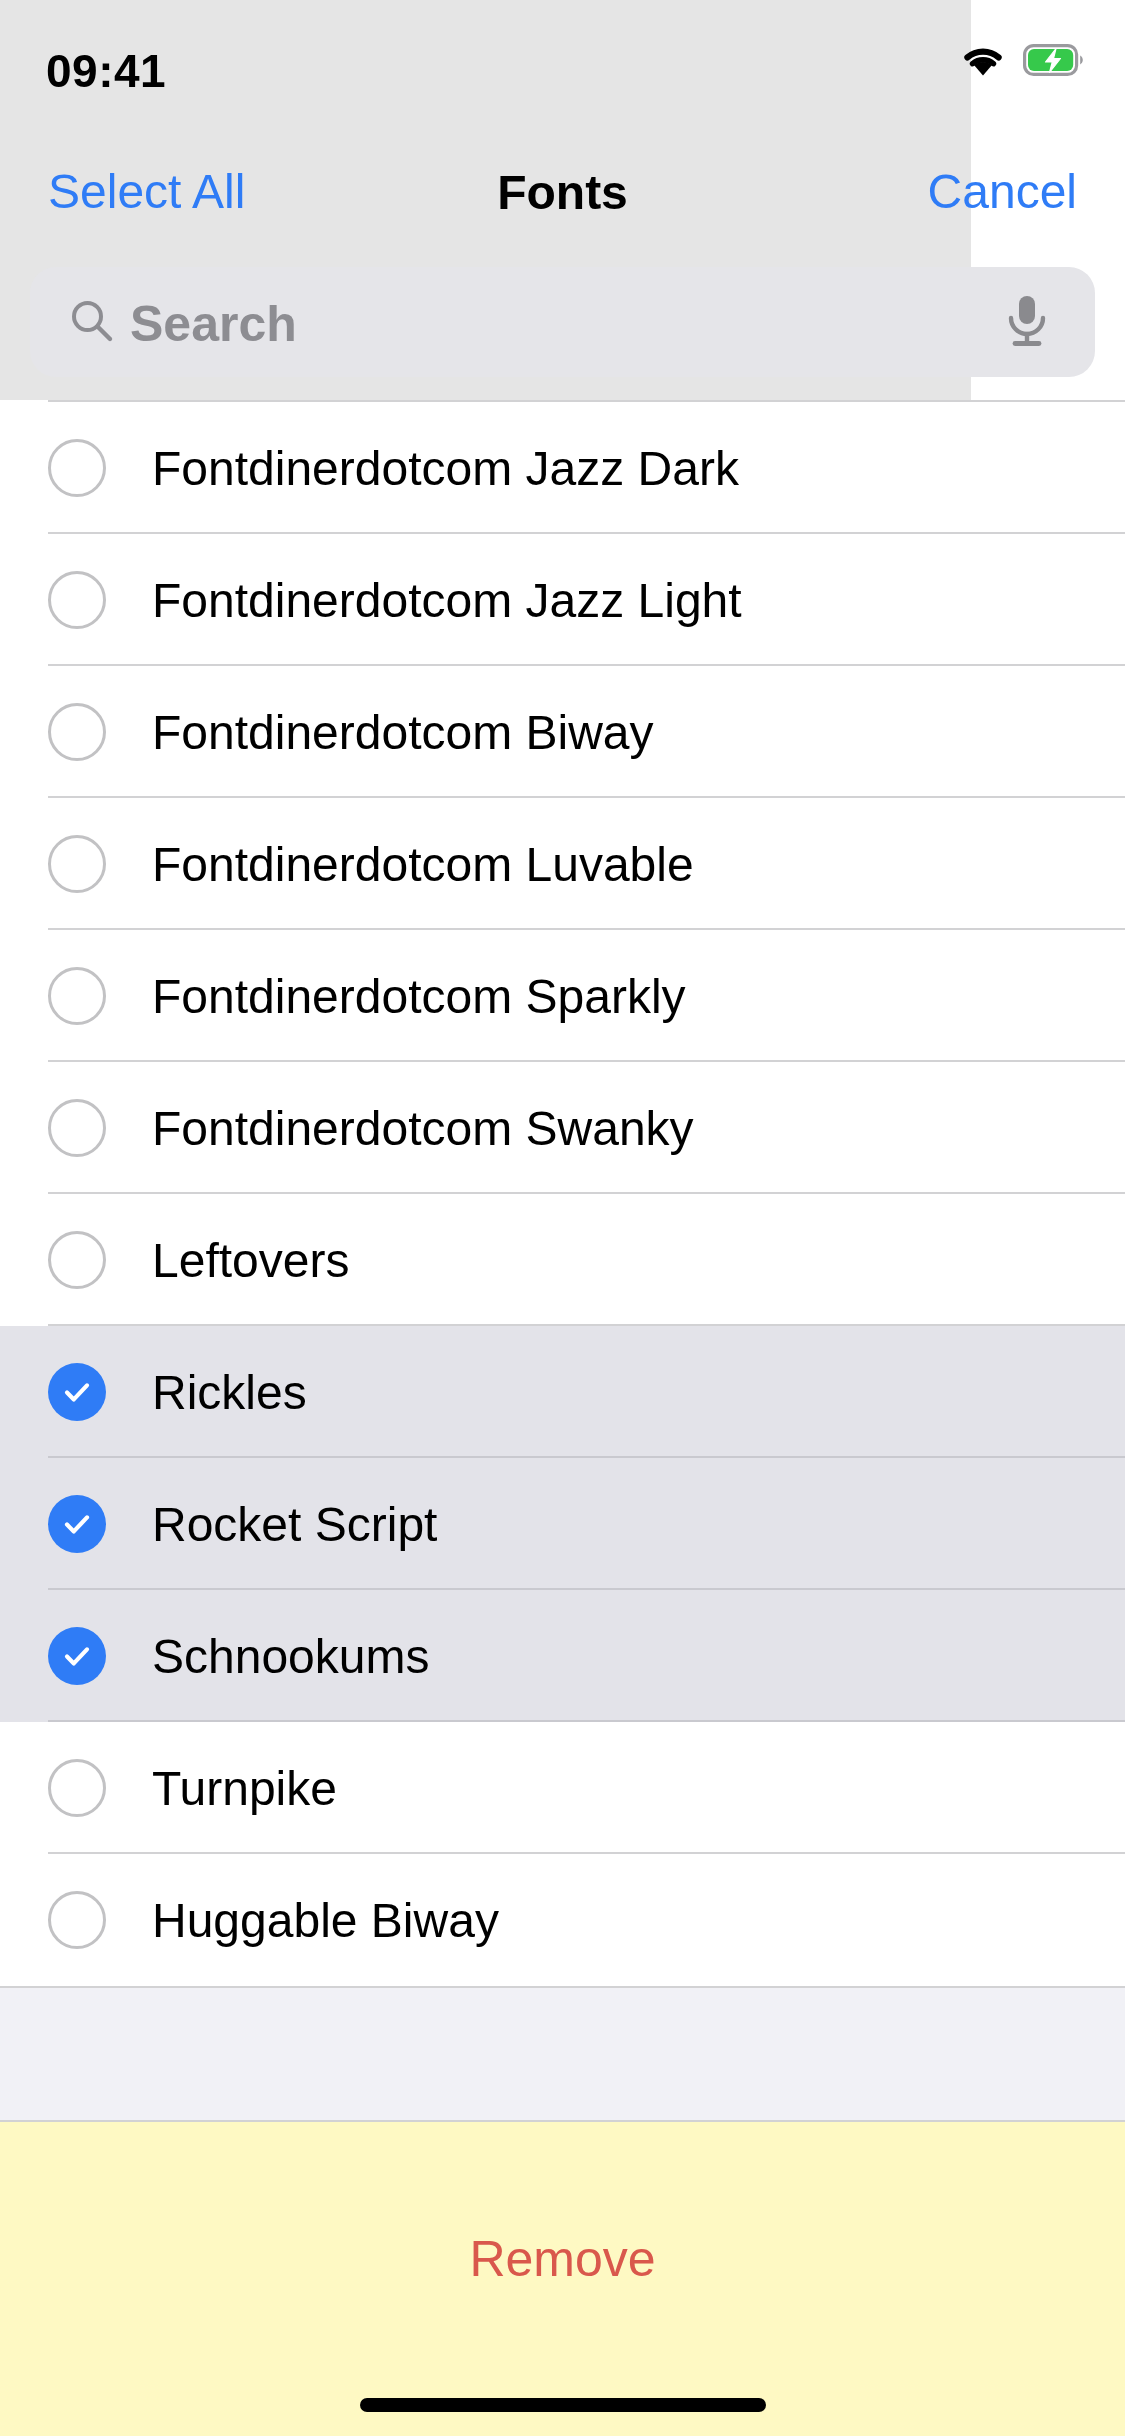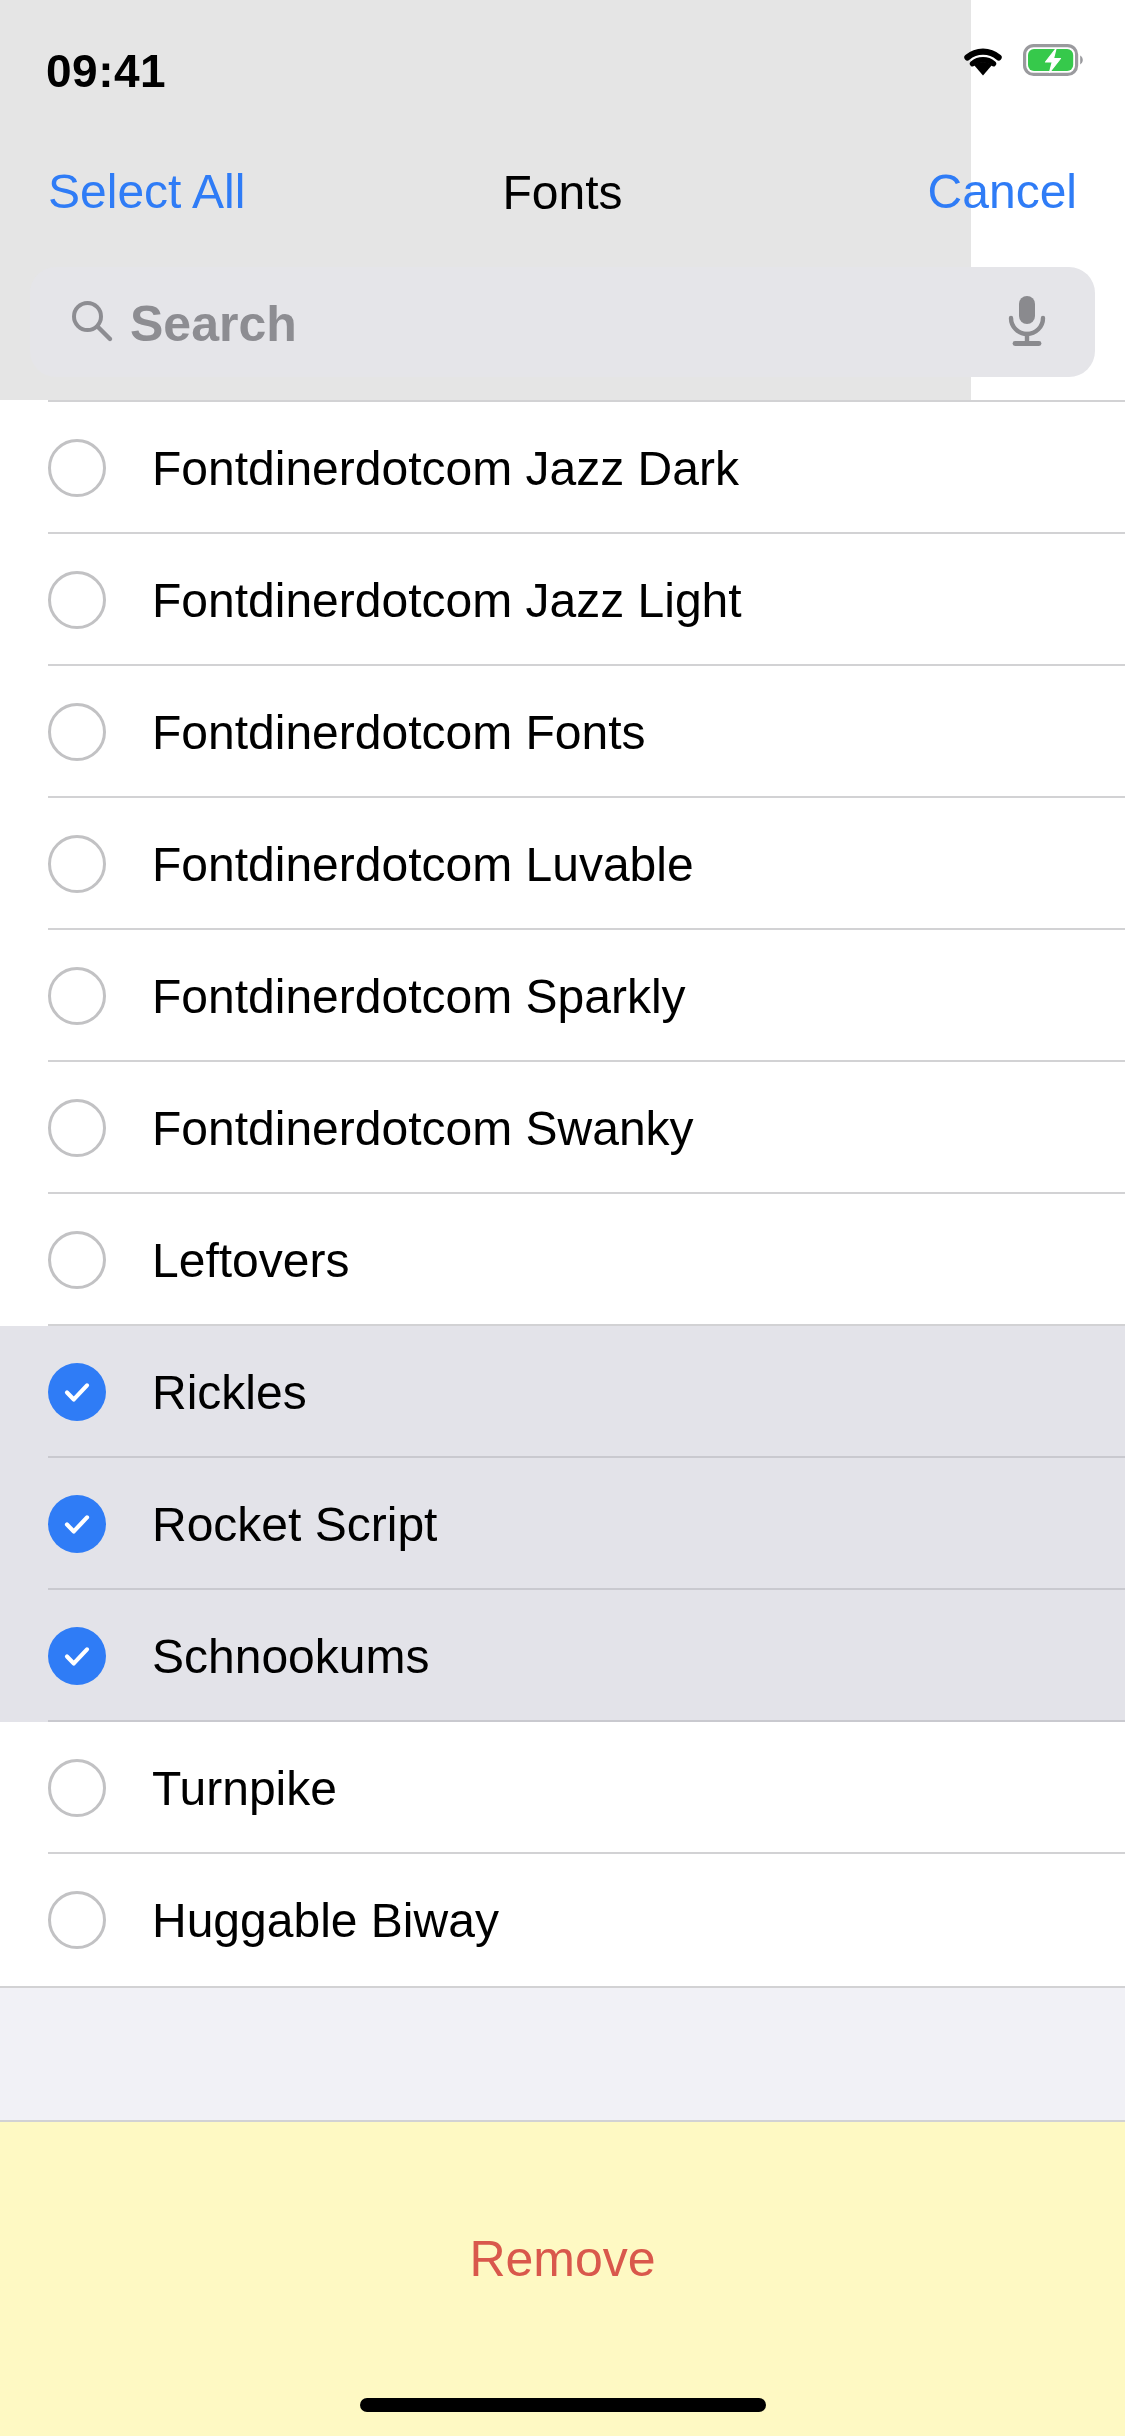--- a/index.html
+++ b/index.html
@@ -56,21 +56,21 @@
     left:48px; top:32px;
     font-size:48px;
     color:#2f7cf6;
     white-space:nowrap;
   }
   .nav-title {
     position:absolute;
     left:0; right:0; top:33px;
     text-align:center;
     font-size:48px;
-    font-weight:400;
+    font-weight:700;
     color:#000000;
   }
   .nav-right {
     position:absolute;
     right:48px; top:32px;
     font-size:48px;
     color:#2f7cf6;
     white-space:nowrap;
   }
 
@@ -210,21 +210,21 @@
         <div class="check">
           <div class="circle-empty"></div>
         </div>
         <div class="label">Fontdinerdotcom Jazz Light</div>
         <div class="sep"></div>
       </div>
       <div class="row">
         <div class="check">
           <div class="circle-empty"></div>
         </div>
-        <div class="label">Fontdinerdotcom Fonts</div>
+        <div class="label">Fontdinerdotcom Biway</div>
         <div class="sep"></div>
       </div>
       <div class="row">
         <div class="check">
           <div class="circle-empty"></div>
         </div>
         <div class="label">Fontdinerdotcom Luvable</div>
         <div class="sep"></div>
       </div>
       <div class="row">

